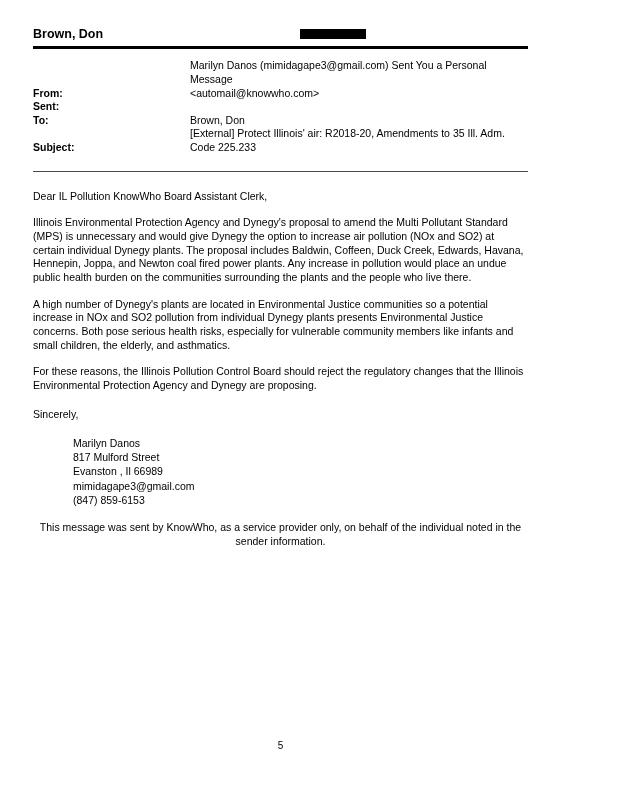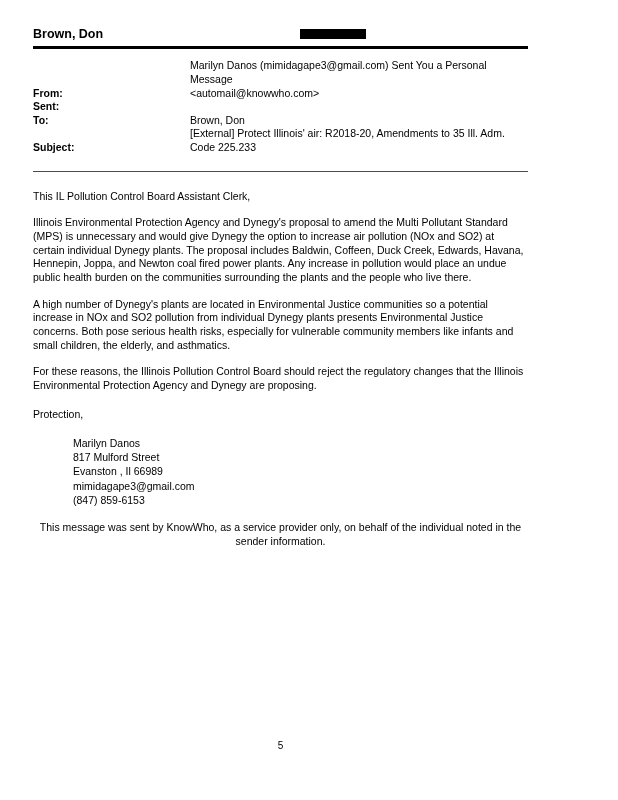--- a/index.html
+++ b/index.html
@@ -125,29 +125,29 @@
         <div>[External] Protect Illinois' air: R2018-20, Amendments to 35 Ill. Adm. Code 225.233</div>
       </div>
     </div>
 
   </div>
 
   <div class="thin-rule"></div>
 
   <div class="body-text">
 
-    <p class="salutation">This  IL Pollution Control Board Assistant Clerk,</p>
+    <p class="salutation">Dear  IL Pollution KnowWho Board Assistant Clerk,</p>
 
     <p>Illinois Environmental Protection Agency and Dynegy's proposal to amend the Multi Pollutant Standard (MPS) is unnecessary and would give Dynegy the option to increase air pollution (NOx and SO2) at certain individual Dynegy plants.  The proposal includes Baldwin, Coffeen, Duck Creek, Edwards, Havana, Hennepin, Joppa, and Newton coal fired power plants.  Any increase in pollution would place an undue public health burden on the communities surrounding the plants and the people who live there.</p>
 
     <p>A high number of Dynegy's plants are located in Environmental Justice communities so a potential increase in NOx and SO2 pollution from individual Dynegy plants presents Environmental Justice concerns. Both pose serious health risks, especially for vulnerable community members like infants and small children, the elderly, and asthmatics.</p>
 
     <p>For these reasons, the Illinois Pollution Control Board should reject the regulatory changes that the Illinois Environmental Protection Agency and Dynegy are proposing.</p>
 
-    <p class="closing">Protection,</p>
+    <p class="closing">Sincerely,</p>
 
     <div class="signature">
       <div>Marilyn Danos</div>
       <div>817 Mulford Street</div>
       <div>Evanston , Il 66989</div>
       <div>mimidagape3@gmail.com</div>
       <div>(847) 859-6153</div>
     </div>
 
     <p class="disclaimer">This message was sent by KnowWho, as a service provider only, on behalf of the individual noted in the sender information.</p>

